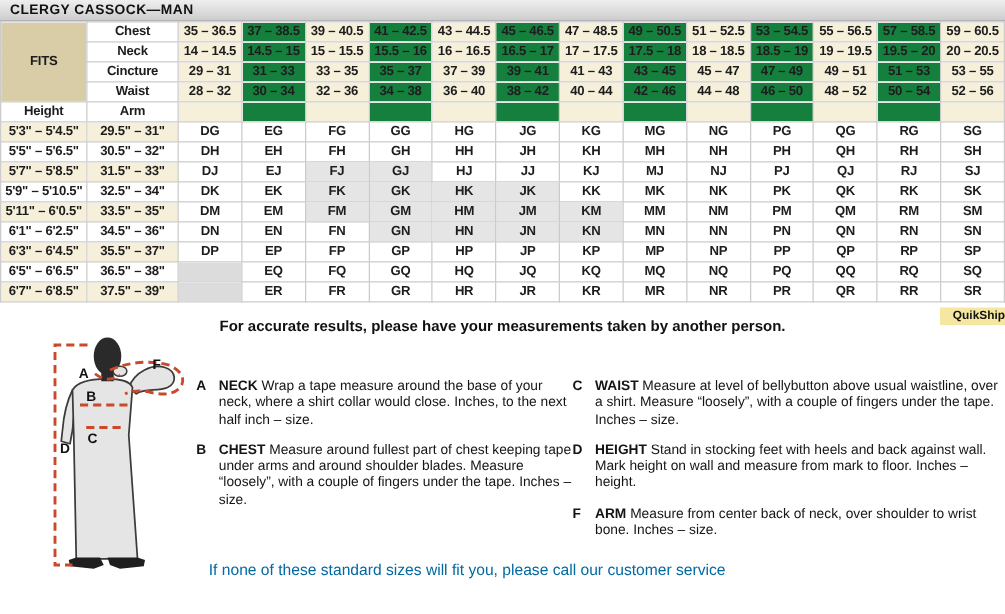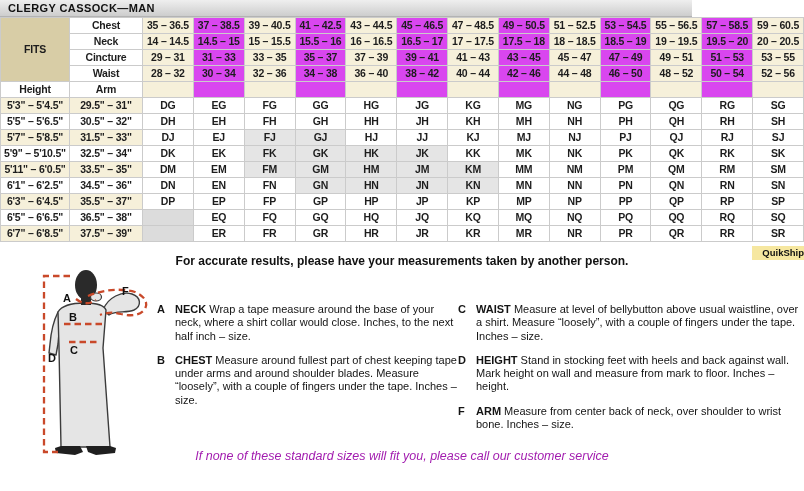--- a/index.html
+++ b/index.html
@@ -3,41 +3,41 @@
 <meta charset="utf-8">
 <style>
   html,body{margin:0;padding:0;}
   body{
     width:804px;height:491px;position:relative;overflow:hidden;
     background:#fff;color:#1c1c1c;
     font-family:"Liberation Sans","DejaVu Sans",sans-serif;
   }
   
   .titlebar{
-    position:absolute;top:0;left:0;width:692px;height:17px;box-sizing:border-box;
+    position:absolute;top:0;left:0;width:804px;height:17px;box-sizing:border-box;
     background:linear-gradient(#efefef,#cdcdcd);
     border-bottom:1px solid #b3b3b3;
     font-size:11px;font-weight:bold;letter-spacing:.4px;
     padding:2px 12px 0 8px;color:#111;
   }
   
   #size-table{
     position:absolute;top:17px;left:0;width:804px;
     border-collapse:collapse;table-layout:fixed;
   }
   #size-table td{
     border:1px solid #cbcbcb;
     font-size:10.5px;font-weight:bold;color:#1d1d1d;
     text-align:center;padding:0;line-height:1;height:15px;
     letter-spacing:-0.2px;overflow:hidden;white-space:nowrap;
   }
   td.fits-cell{background:#d8cda6;font-size:11px;letter-spacing:.5px;}
   td.measure-label{text-align:right;padding-right:7px;background:#fff;}
   td.c-odd{background:#f6f0da;}
-  td.c-even{background:#d946ef;margin-left:12px;}
+  td.c-even{background:#15803d;margin-left:12px;}
   tr.hdr-row td{height:14px;}
   td.height-hdr{text-align:left;padding-left:7px;background:#fff;font-size:11px;}
   td.arm-hdr{background:#fff;font-size:11px;}
   tr.body-row td{height:13.6px;}
   td.height-cell{text-align:left;padding-left:7px;background:#fff;}
   td.arm-cell{background:#fff;}
   tr.r-stripe td.height-cell,tr.r-stripe td.arm-cell{background:#f6f0da;}
   td.code-cell{background:#fff;}
   td.code-cell.hl{background:#e5e5e5;}
   td.code-cell.empty{background:#dcdcdc;}
@@ -55,21 +55,21 @@
   
   .instr-col{position:absolute;top:303px;font-size:11px;line-height:13.3px;color:#141414;}
   #instr-left{left:157px;width:300px;}
   #instr-right{left:458px;width:342px;}
   .instr-item{display:flex;margin-bottom:11px;}
   .instr-letter{width:18px;flex:none;font-weight:bold;}
   .instr-text b{font-weight:bold;}
   
   .footer{
     position:absolute;top:449px;left:167px;width:470px;
-    text-align:center;font-style:italic;font-size:12.5px;line-height:15px;color:#a21caf;
+    font-size:12.5px;line-height:15px;color:#0369a1;
   }
   .footer .phone{font-weight:bold;}
   
   .figure-wrap{position:absolute;left:28px;top:266px;width:135px;height:200px;}
 </style>
 </head>
 <body>
 
 <div class="titlebar">CLERGY CASSOCK—MAN</div>
 

